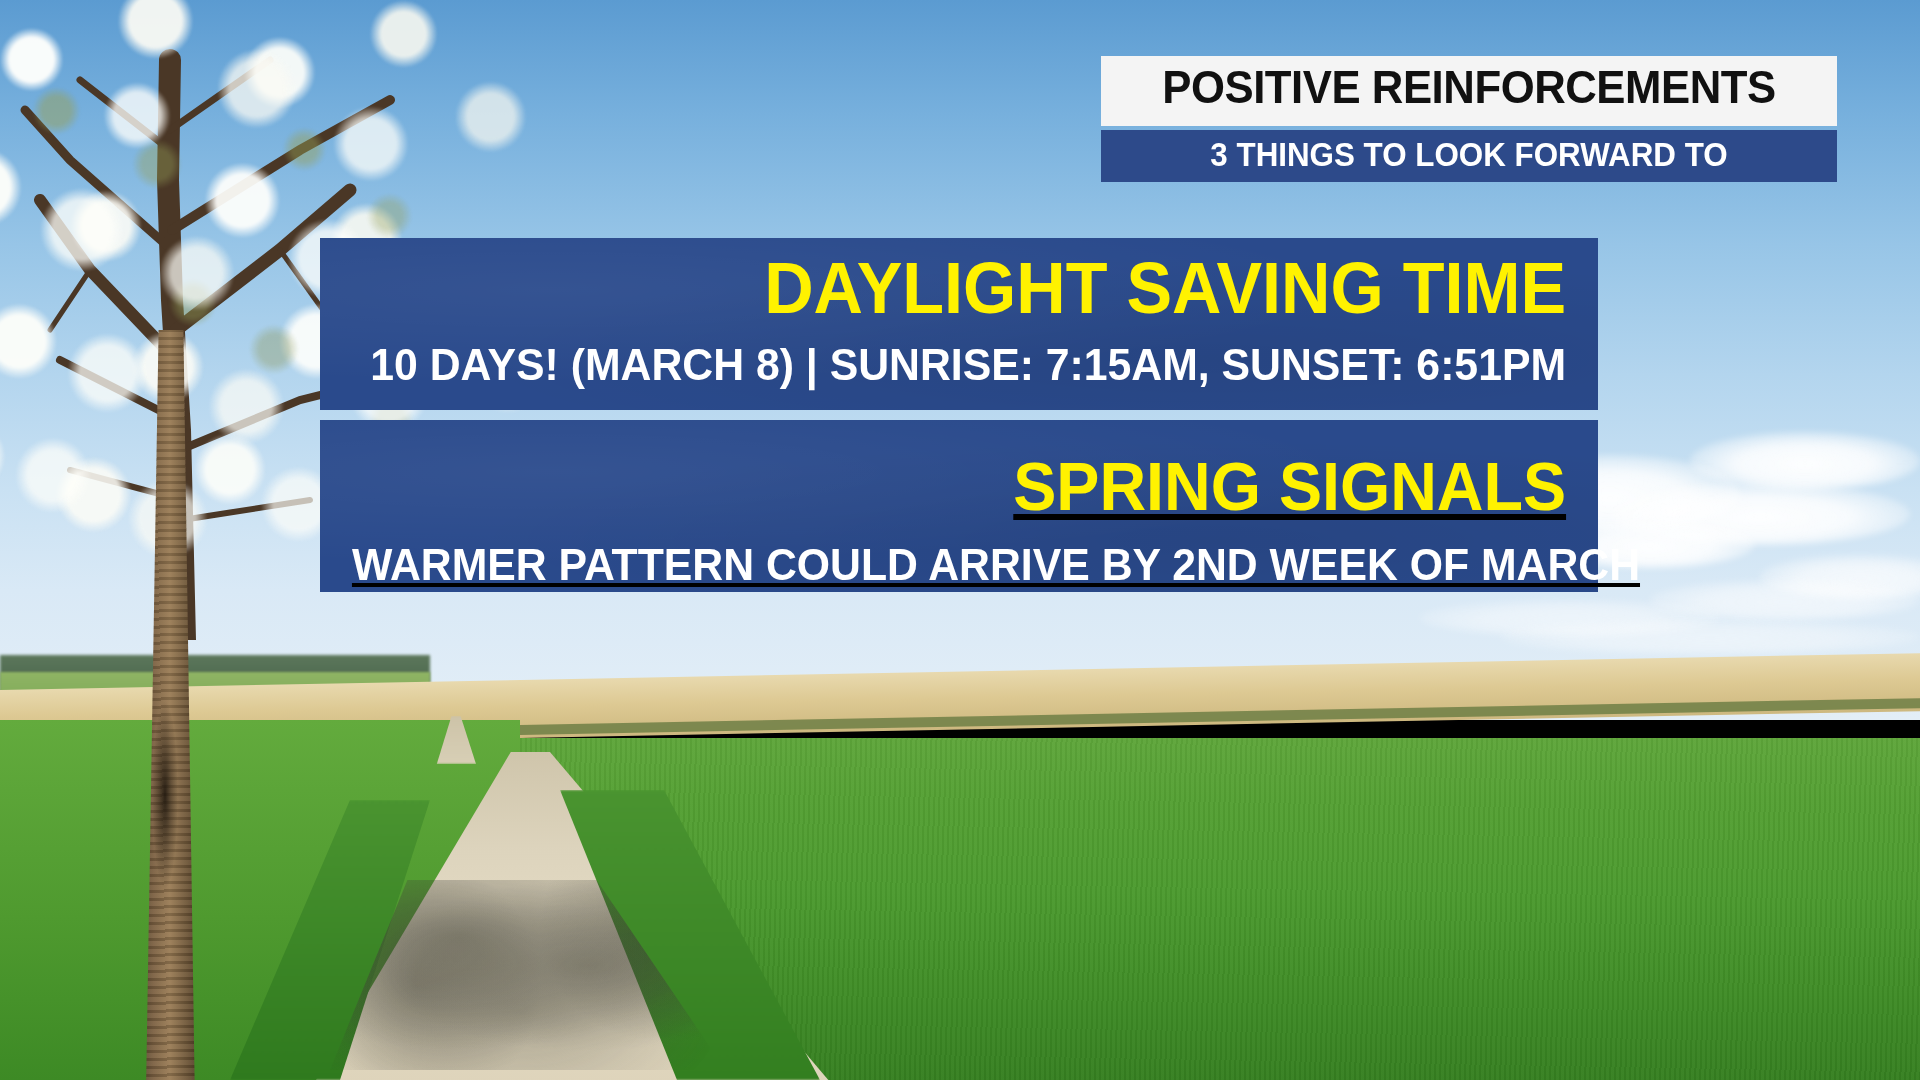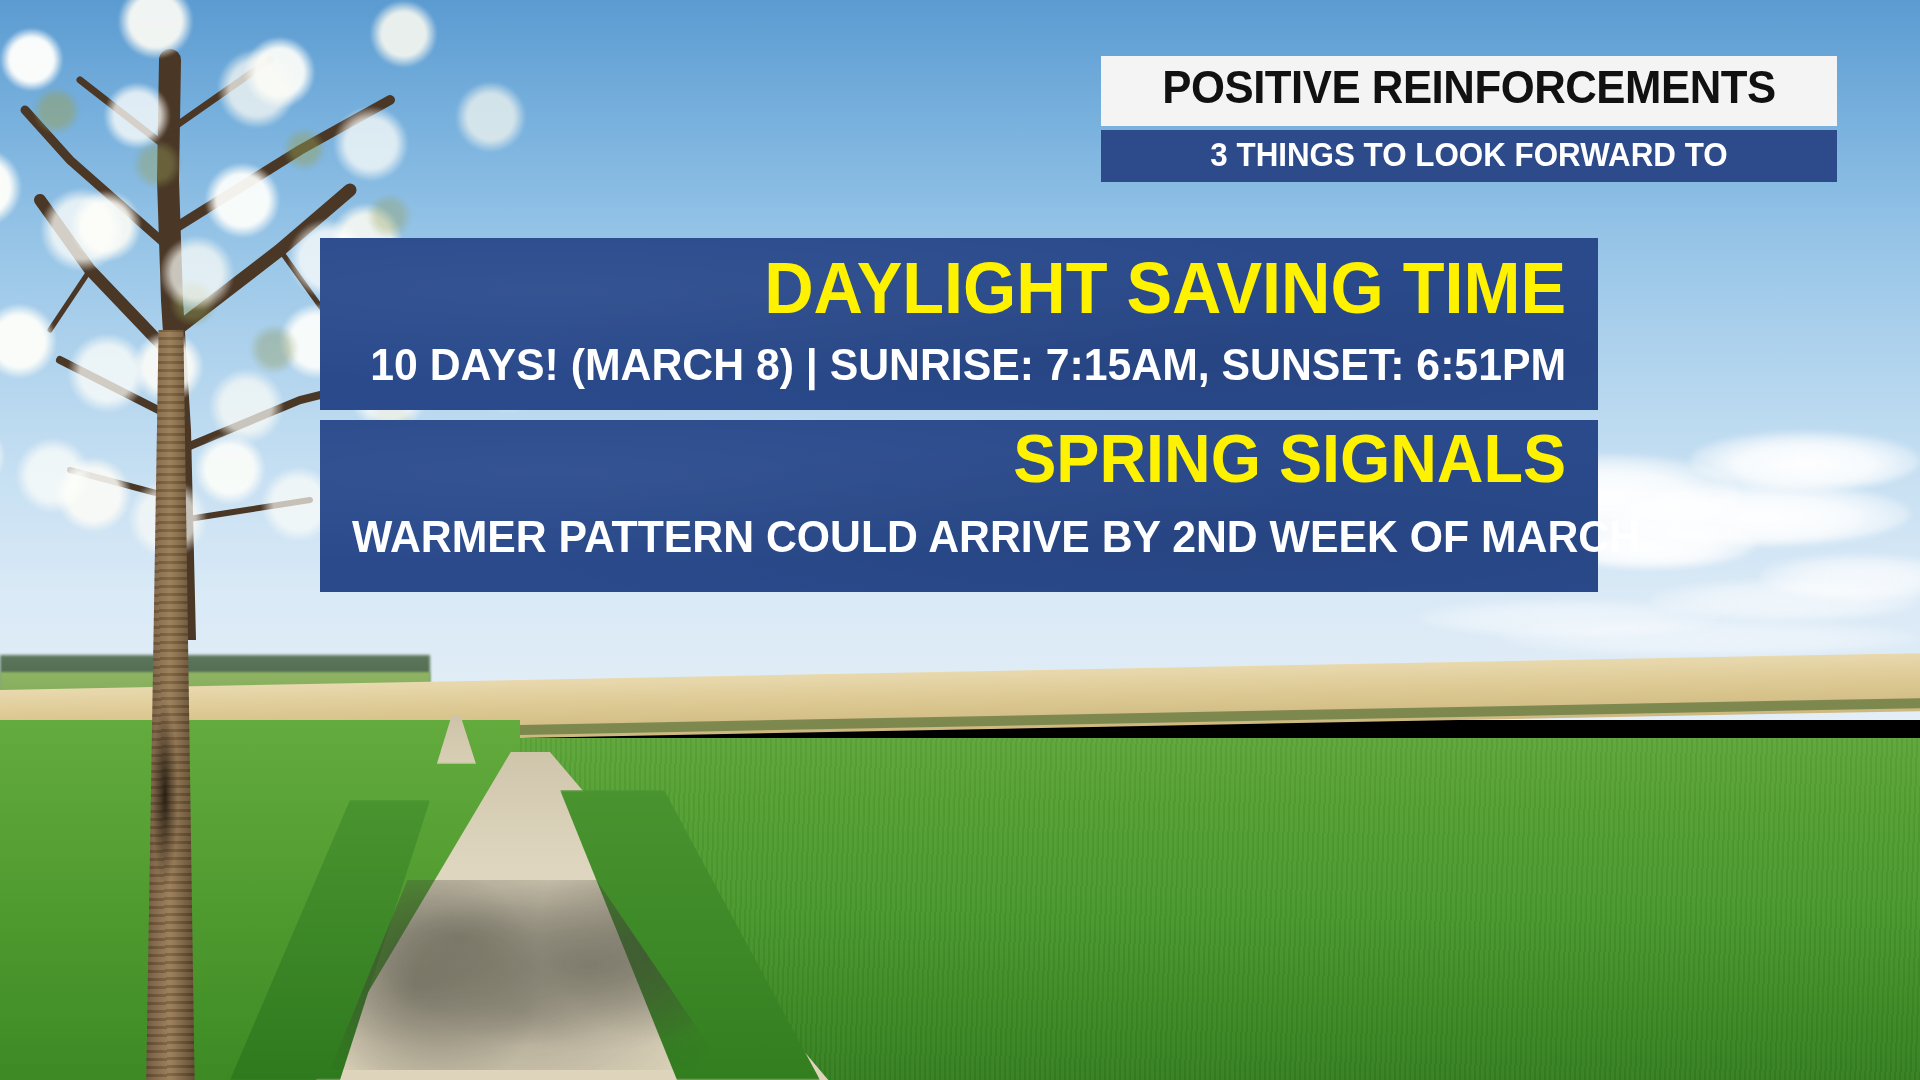--- a/index.html
+++ b/index.html
@@ -241,21 +241,21 @@
   }
   .panel::after {
     content: "";
     position: absolute; inset: 0;
     background:
       radial-gradient(ellipse at 18% 30%, rgba(255,255,255,.05) 0%, rgba(255,255,255,0) 55%),
       radial-gradient(ellipse at 70% 70%, rgba(0,0,0,.07) 0%, rgba(0,0,0,0) 60%);
     pointer-events: none;
   }
   #panel-1 { top: 238px; height: 172px; padding-top: 14px; }
-  #panel-2 { top: 420px; height: 172px; padding-top: 4px; }
+  #panel-2 { top: 420px; height: 172px; padding-top: 32px; text-decoration: underline; }
   #panel-3 { top: 602px; height: 178px; padding-top: 16px; }
 
   .panel-headline {
     position: relative;
     z-index: 2;
     color: #fff200;
     font-weight: 700;
     line-height: 1.02;
     white-space: nowrap;
     transform: scaleX(0.95);

